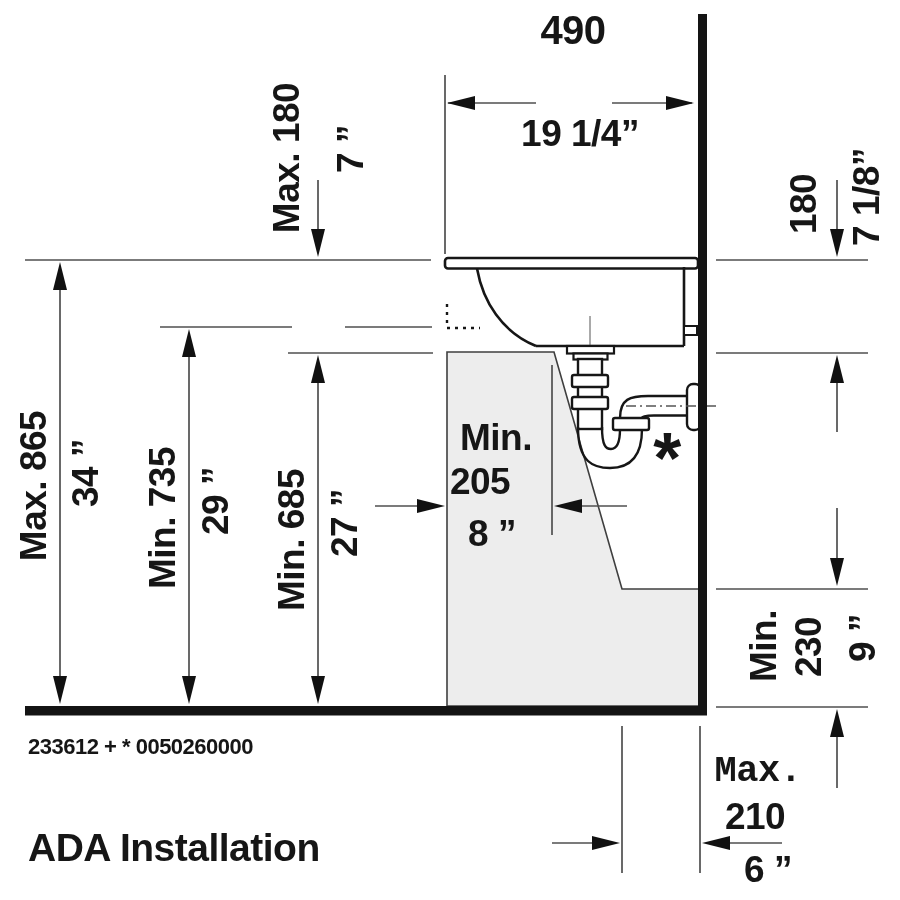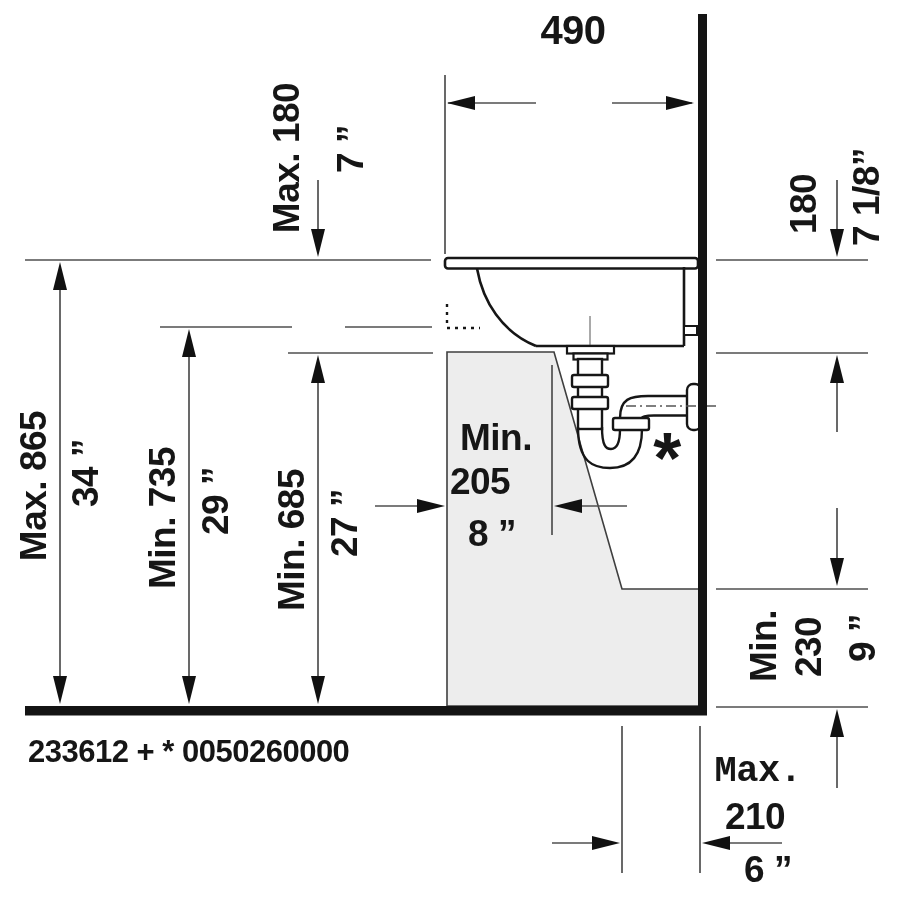--- a/index.html
+++ b/index.html
@@ -4,21 +4,21 @@
 <style>
   html,body{margin:0;padding:0;background:#ffffff;}
   #stage{position:relative;width:900px;height:900px;background:#fff;overflow:hidden;
          font-family:"Liberation Sans","DejaVu Sans",sans-serif;}
   svg{position:absolute;left:0;top:0;}
   .lbl{position:absolute;font-weight:bold;color:#161616;white-space:nowrap;
        letter-spacing:-0.5px;transform:translate(-50%,-50%);line-height:1;}
   .v{transform:translate(-50%,-50%) rotate(-90deg);}
   .s40{font-size:40px;}
   .s37{font-size:37px;}
-  .s31{font-size:31px;}
+  .s31{font-size:22px;}
   .s39{font-size:39px;}
   .star{font-size:72px;}
   .tl{transform:none;} 
 </style>
 </head>
 <body>
 
 <div id="stage">
 
   <svg width="900" height="900" viewBox="0 0 900 900">
@@ -101,20 +101,21 @@
       <line x1="626" y1="406" x2="719" y2="406" stroke="#555555" stroke-width="1.3" stroke-dasharray="10 4 2 4"></line>
     </g>
 
     <g fill="#141414" stroke="none">
       <rect x="698" y="14" width="9" height="701"></rect>
       <rect x="25" y="706" width="682" height="9.5"></rect>
     </g>
   </svg>
 
   <div class="lbl s40" style="left:573px;top:30px;">490</div>
+  <div class="lbl s37" style="left:580px;top:133px;">19 1/4”</div>
 
   <div class="lbl v s37" style="left:286px;top:158px;">Max. 180</div>
   <div class="lbl v s37" style="left:350px;top:149px;">7 ”</div>
 
   <div class="lbl v s37" style="left:803px;top:204px;">180</div>
   <div class="lbl v s37" style="left:866px;top:197px;">7 1/8”</div>
 
   <div class="lbl v s37" style="left:33px;top:486px;">Max. 865</div>
   <div class="lbl v s37" style="left:85px;top:473px;">34 ”</div>
 
@@ -132,14 +133,15 @@
   <div class="lbl v s37" style="left:808px;top:647px;">230</div>
   <div class="lbl v s37" style="left:862px;top:638px;">9 ”</div>
 
   <div class="lbl s37" style="left:758px;top:771px;font-family:Liberation Mono, monospace;">Max.</div>
   <div class="lbl s37" style="left:755px;top:816px;">210</div>
   <div class="lbl s37" style="left:768px;top:869px;">6 ”</div>
 
   <div class="lbl star" style="left:667px;top:458px;">*</div>
 
   <div class="lbl s31 tl" style="left:28px;top:736px;">233612 + * 0050260000</div>
+  <div class="lbl s39 tl" style="left:28px;top:828px;">ADA Installation</div>
 
 </div>
 
 </body></html>

